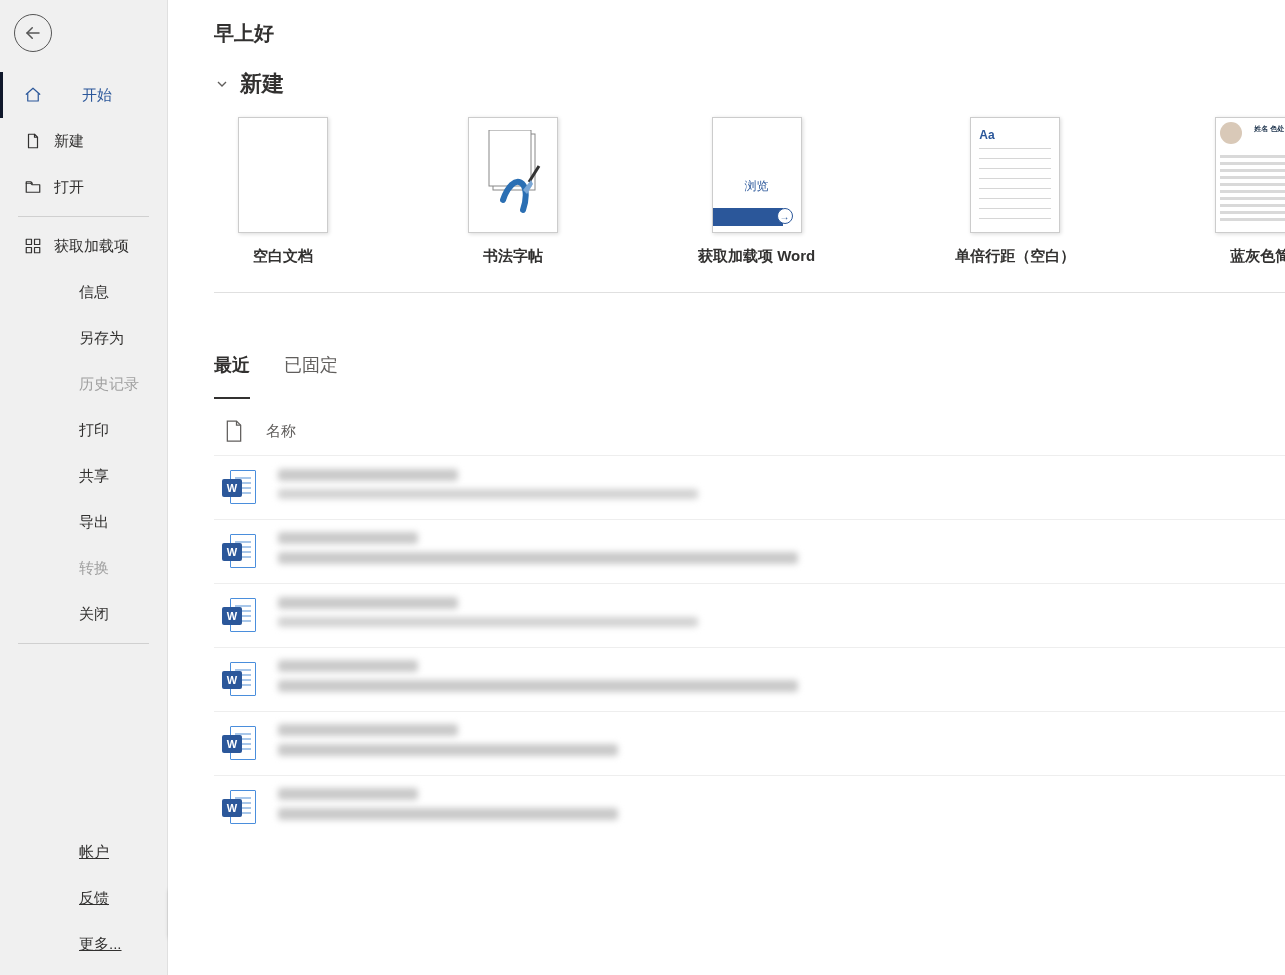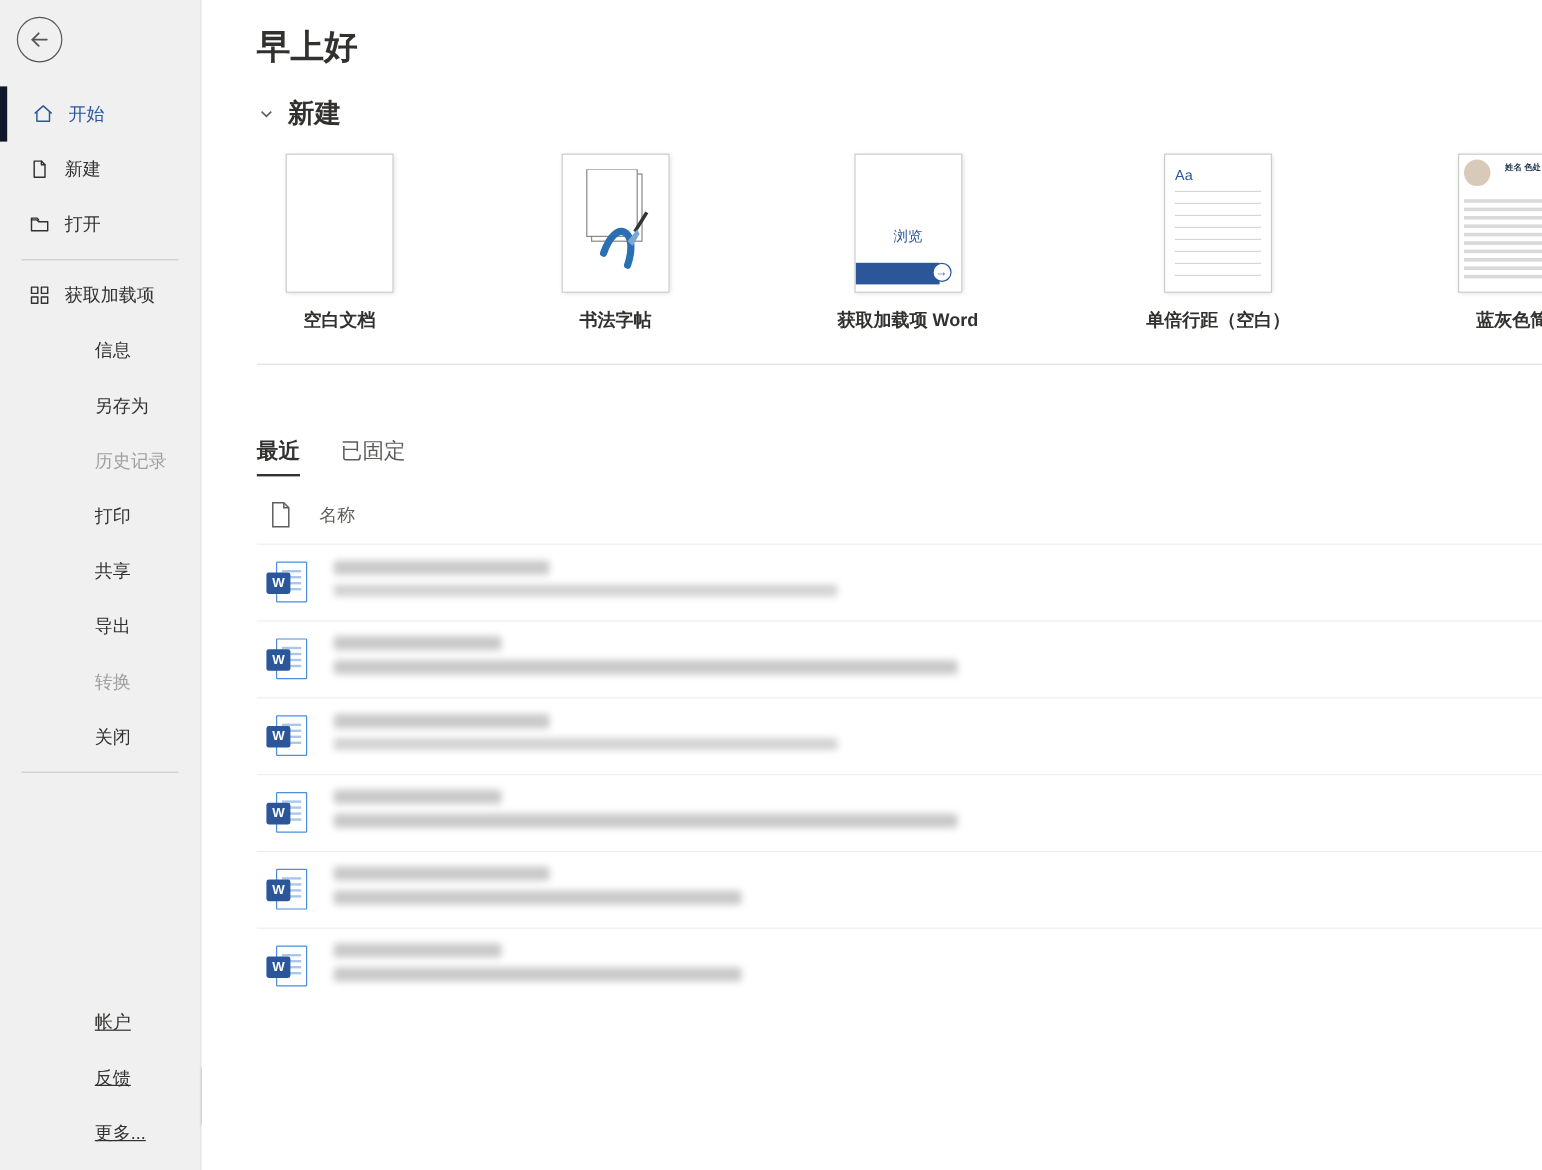--- a/index.html
+++ b/index.html
@@ -38,23 +38,24 @@
     .sidebar-item {
       display: flex;
       align-items: center;
       height: 46px;
       padding-left: 22px;
       cursor: pointer;
       font-size: 15px;
       color: #323130;
     }
     .sidebar-item.active {
-      border-left: 6px solid #0f172a;
+      border-left: 3px solid #0f172a;
       padding-left: 19px;
       color: #2b579a;
+      gap: 28px;
     }
     .sidebar-item .icon-slot {
       width: 22px;
       display: flex;
       justify-content: center;
       margin-right: 10px;
     }
     .sidebar-item.disabled { color: #a0a0a0; }
     .sidebar-divider {
       height: 1px;
@@ -85,21 +86,21 @@
     }
 
     .main {
       flex: 1;
       padding: 20px 0 0 46px;
       overflow: hidden;
       position: relative;
       background: #fff;
     }
     .greeting {
-      font-size: 28px;
+      font-size: 20px;
       font-weight: 700;
       margin-bottom: 22px;
     }
     .section-header {
       display: flex;
       align-items: center;
       gap: 10px;
       margin-bottom: 18px;
     }
     .section-header .label {
@@ -159,38 +160,38 @@
       right: 8px;
       width: 16px; height: 16px;
       border-radius: 50%;
       background: #fff;
       border: 1px solid #2b579a;
       display: flex; align-items: center; justify-content: center;
       font-size: 10px; color: #2b579a;
     }
     .thumb-single .aa {
       position: absolute; left: 8px; top: 10px;
-      color: #2b579a; font-weight: 400; font-size: 12px;
+      color: #2b579a; font-weight: 700; font-size: 12px;
     }
     .thumb-single .line {
       position: absolute; left: 8px; right: 8px; height: 1px; background: #d6d6d6;
     }
     .thumb-resume .side { position:absolute; left:4px; top:4px; width:30px; }
     .thumb-resume .ph { width:22px;height:22px;border-radius:50%;background:#d9c9b8;margin-bottom:4px;}
     .thumb-resume .rline{height:3px;background:#d9d9d9;margin:3px 4px 0 4px;}
     .thumb-resume .title{position:absolute;left:38px;top:6px;font-size:7px;font-weight:700;color:#20364f;}
 
     .tabs {
       display: flex;
       gap: 34px;
       margin-top: 60px;
       margin-bottom: 8px;
       font-size: 18px;
     }
-    .tab { cursor: pointer; color: #605e5c; padding-bottom: 7px;}
+    .tab { cursor: pointer; color: #605e5c; padding-bottom: 20px;}
     .tab.active {
       color: #323130;
       font-weight: 700;
       border-bottom: 2px solid #323130;
     }
 
     .list-header {
       display: flex;
       align-items: center;
       padding: 12px 0 12px 10px;

